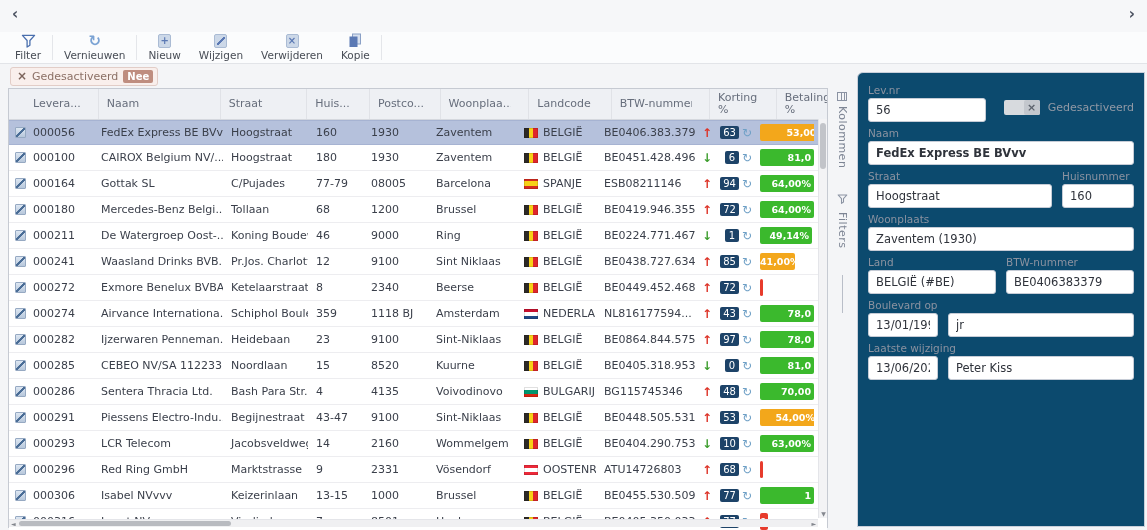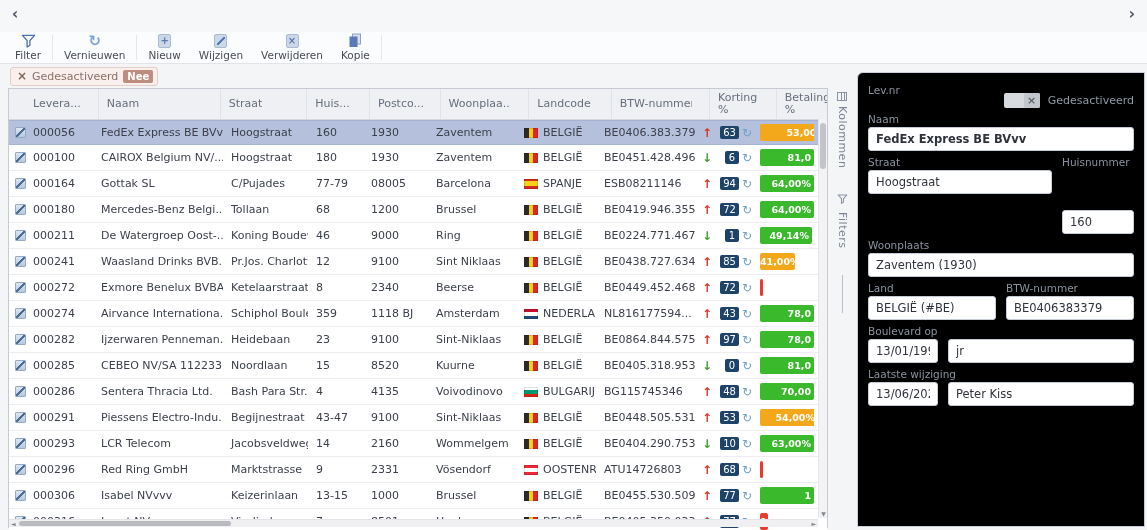--- a/index.html
+++ b/index.html
@@ -82,21 +82,21 @@
   .harrow.l{left:2px;}
   .harrow.r{right:2px;}
   
   .sidetabs{position:absolute;left:829px;top:92px;width:26px;display:flex;flex-direction:column;align-items:center;gap:26px;color:#7d8594;}
   .vtab{display:flex;flex-direction:column;align-items:center;gap:5px;cursor:pointer;}
   .vtab .lbl{writing-mode:vertical-rl;font-size:11px;letter-spacing:.5px;}
   .gridic{width:10px;height:9px;border:1px solid #8b93a3;box-sizing:border-box;
     background:linear-gradient(to right,transparent 0 3px,#8b93a3 3px 4px,transparent 4px 6px,#8b93a3 6px 7px,transparent 7px);}
   .splitline{width:1px;height:38px;background:#b9bec8;}
   
-  .panel{position:absolute;left:857px;top:72px;width:288px;height:455px;background:#000000;
+  .panel{position:absolute;left:857px;top:72px;width:288px;height:455px;background:#0c4a6e;
     border:1px solid #c9cfda;border-radius:6px 0 0 0;box-sizing:border-box;padding:6px 10px;}
   .flabel{font-size:10.5px;color:#8b92a0;margin:5px 0 2px;}
   .finput{display:block;width:100%;box-sizing:border-box;height:24px;background:#fff;border:1px solid #c6ccd6;border-radius:3px;
     padding:0 7px;font-family:inherit;font-size:11.5px;color:#2f333b;}
   .finput.bold{font-weight:bold;}
   .frow{display:flex;gap:10px;}
   .fcol{display:flex;flex-direction:column;}
   .grow1{flex:1;}
   .toggle-group{display:flex;align-items:center;gap:8px;margin-top:14px;color:#9199a5;font-size:11px;}
   .toggle{width:36px;height:15px;background:#d7dade;border-radius:2px;position:relative;cursor:pointer;flex:0 0 auto;}
@@ -659,36 +659,37 @@
     </span>
     <span class="lbl">Filters</span>
   </div>
   <div class="splitline"></div>
 </div>
 
 <div class="panel">
   <div class="frow">
     <div class="fcol" style="width:140px;">
       <div class="flabel">Lev.nr</div>
+      <input class="finput" value="56" style="">
     </div>
     <div class="toggle-group" style="margin-left:8px;">
       <span class="toggle">
           <span class="knob">×</span>
         </span>
       <span>Gedesactiveerd</span>
     </div>
   </div>
   <div class="flabel">Naam</div>
   <input class="finput bold" value="FedEx Express BE BVvv" style="">
   <div class="frow">
     <div class="fcol grow1">
       <div class="flabel">Straat</div>
       <input class="finput" value="Hoogstraat" style="">
     </div>
-    <div class="fcol" style="width:72px;gap:40px;">
+    <div class="fcol" style="width:72px;">
       <div class="flabel">Huisnummer</div>
       <input class="finput" value="160" style="">
     </div>
   </div>
   <div class="flabel">Woonplaats</div>
   <input class="finput" value="Zaventem (1930)" style="">
   <div class="frow">
     <div class="fcol grow1">
       <div class="flabel">Land</div>
       <input class="finput" value="BELGIË (#BE)" style="">

